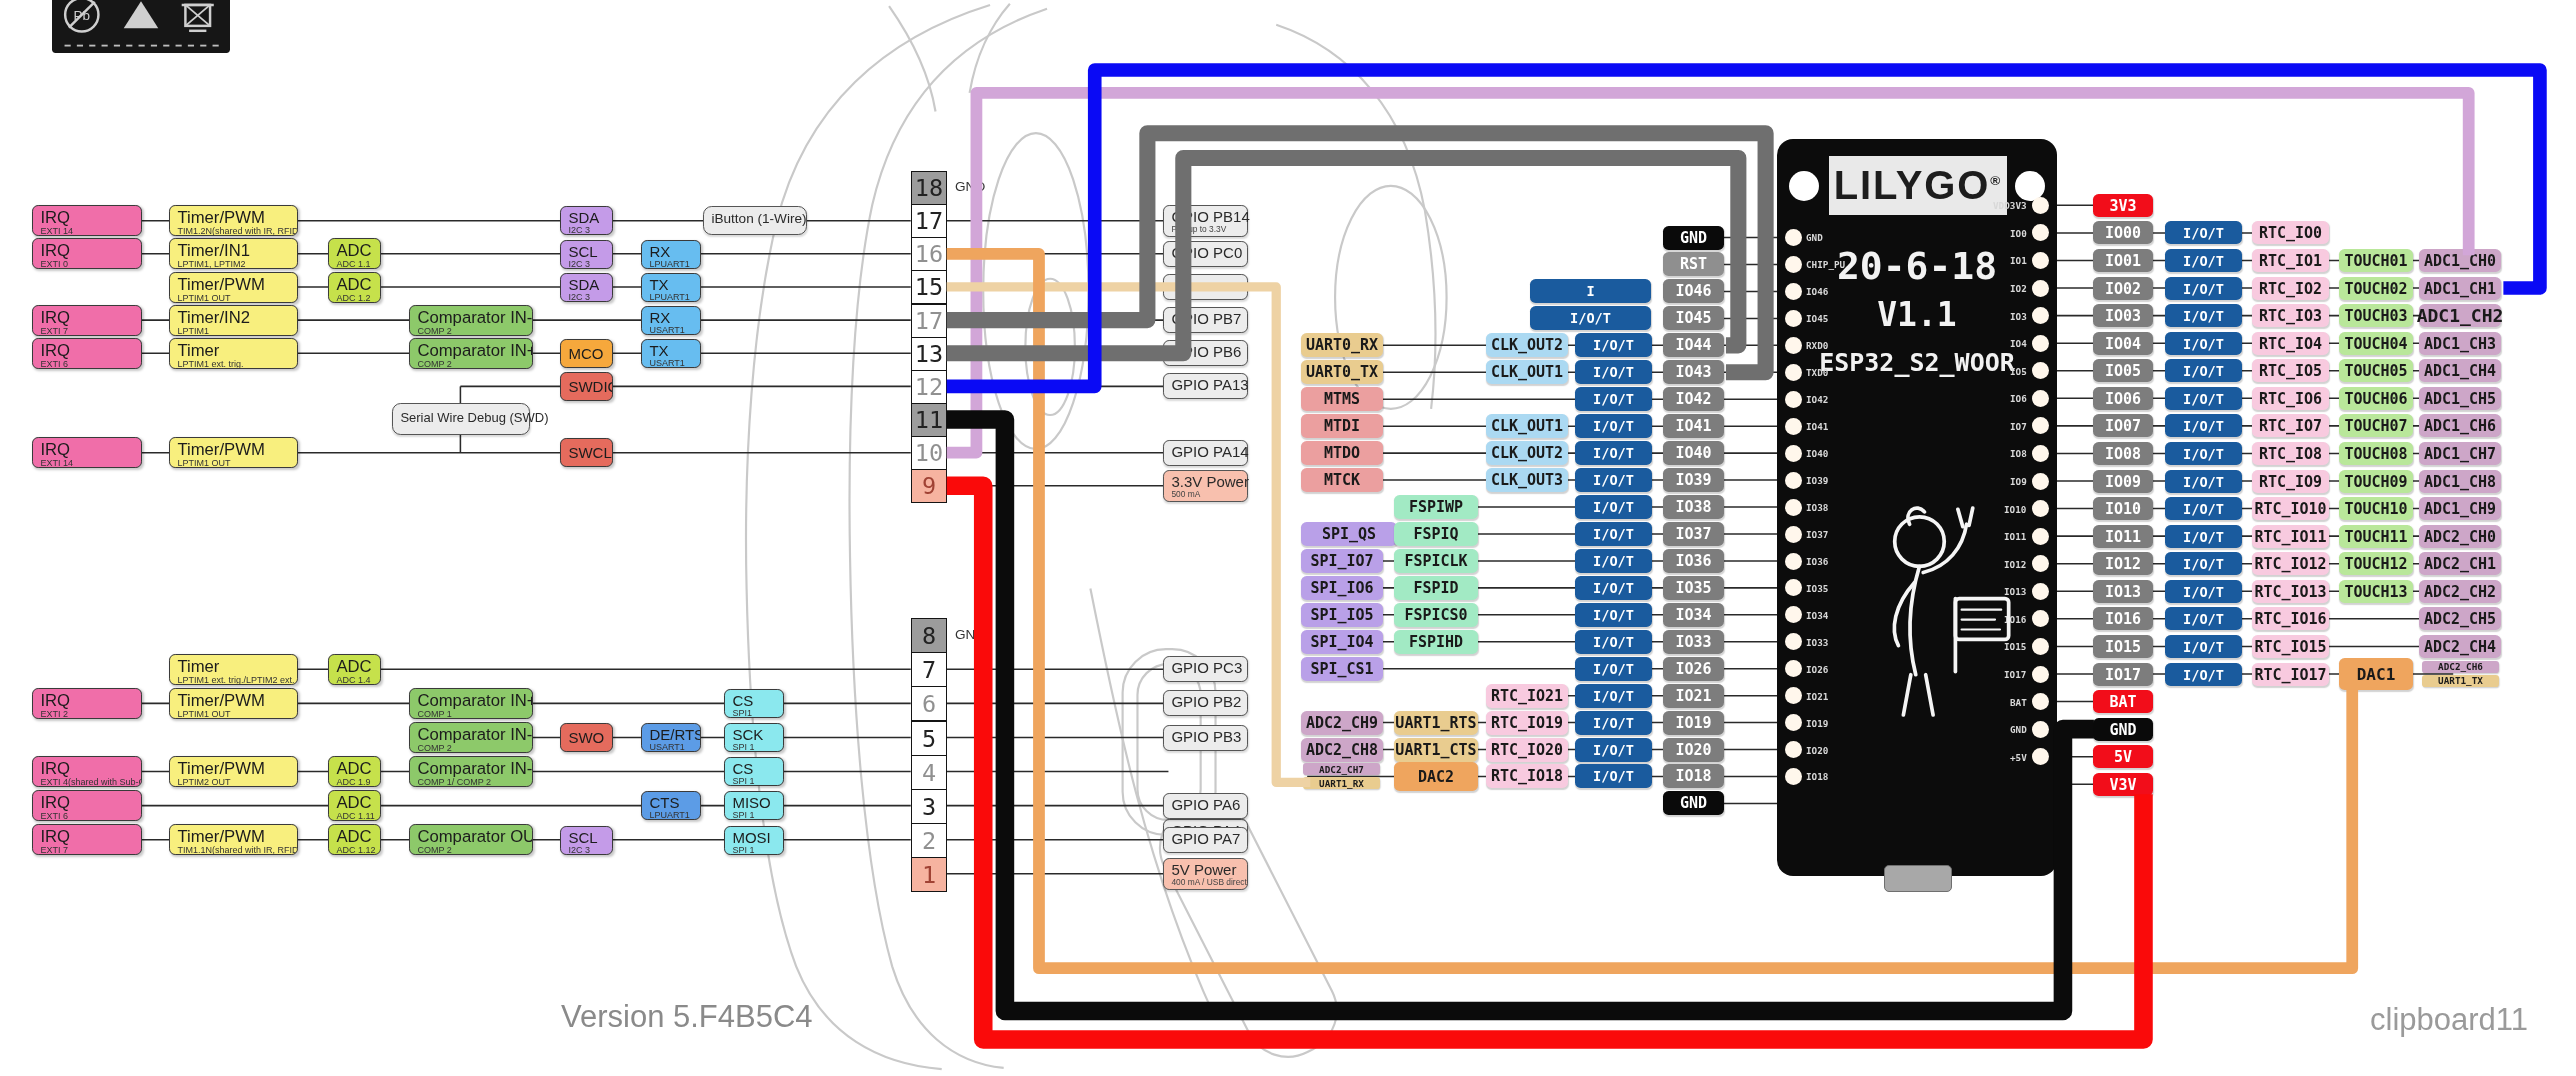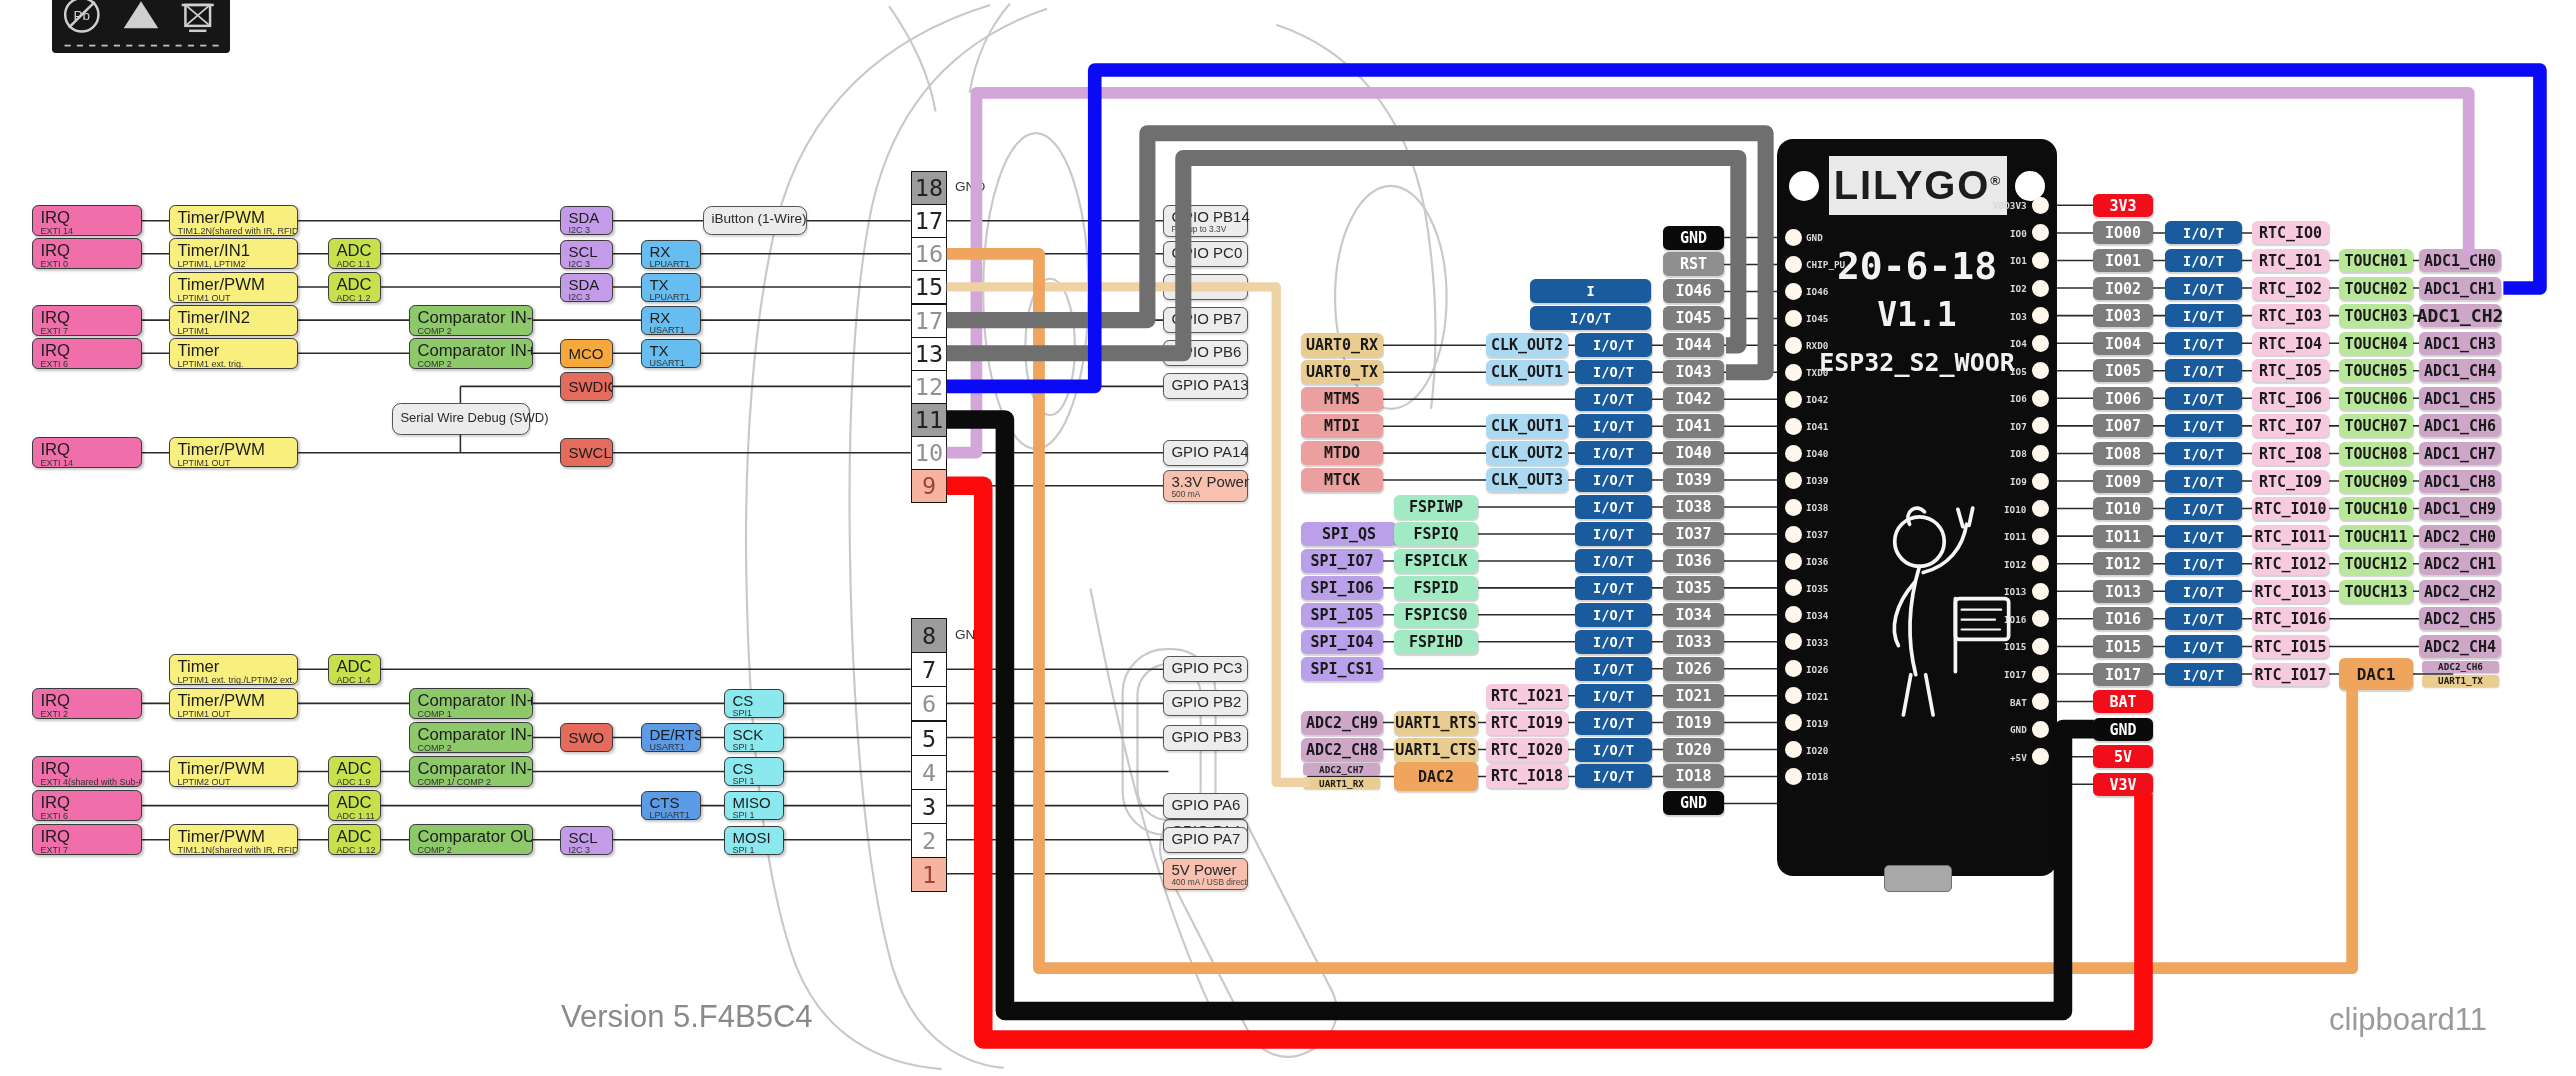--- a/index.html
+++ b/index.html
@@ -702,15 +702,15 @@
       <path d="M1528 730.75 H1576 V150 H3985 V412" fill="none" stroke="#d2a6d8" stroke-width="19" stroke-linejoin="round"></path>
       <path d="M1528 463.25 H2060 V1263 H2115" fill="none" stroke="#eed2a4" stroke-width="15" stroke-linejoin="round"></path>
       <path d="M1528 409.75 H1677 V1563 H3797 V1113" fill="none" stroke="#efa55e" stroke-width="19" stroke-linejoin="round"></path>
       <path d="M1528 570.25 H1910 V255 H2806 V557.5 H2786" fill="none" stroke="#6f6f6f" stroke-width="26" stroke-linejoin="round"></path>
       <path d="M1528 516.75 H1852 V215 H2850 V601 H2786" fill="none" stroke="#6f6f6f" stroke-width="26" stroke-linejoin="round"></path>
       <path d="M1528 623.75 H1767 V113 H4100 V465 H4041" fill="none" stroke="#0a0af5" stroke-width="22" stroke-linejoin="round"></path>
       <path d="M1528 677.25 H1622 V1632 H3330 V1177 H3380" fill="none" stroke="#0b0b0b" stroke-width="30" stroke-linejoin="round"></path>
       <path d="M1528 784.25 H1587 V1678 H3460 V1282" fill="none" stroke="#fa0a0a" stroke-width="30" stroke-linejoin="round"></path>
     </svg>
   <div class="ftr" style="left:561px;top:999px;">Version 5.F4B5C4</div>
-  <div class="ftr" style="left:2329px;top:1002px;width:240px;text-align:left;color:#9a9a9a;">clipboard11</div>
+  <div class="ftr" style="left:2329px;top:1002px;width:240px;text-align:center;color:#9a9a9a;">clipboard11</div>
 </div>
 
 
 </body></html>

